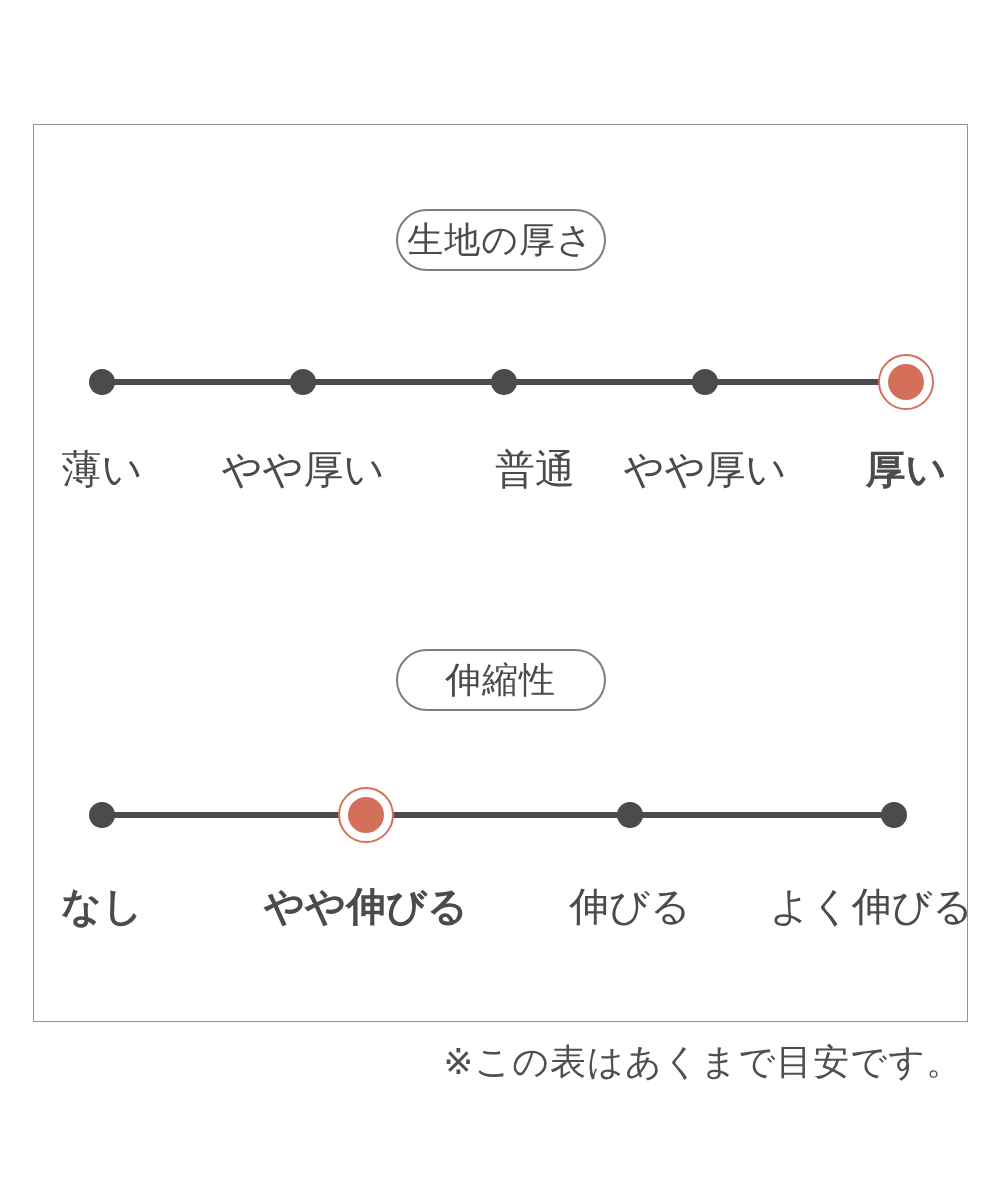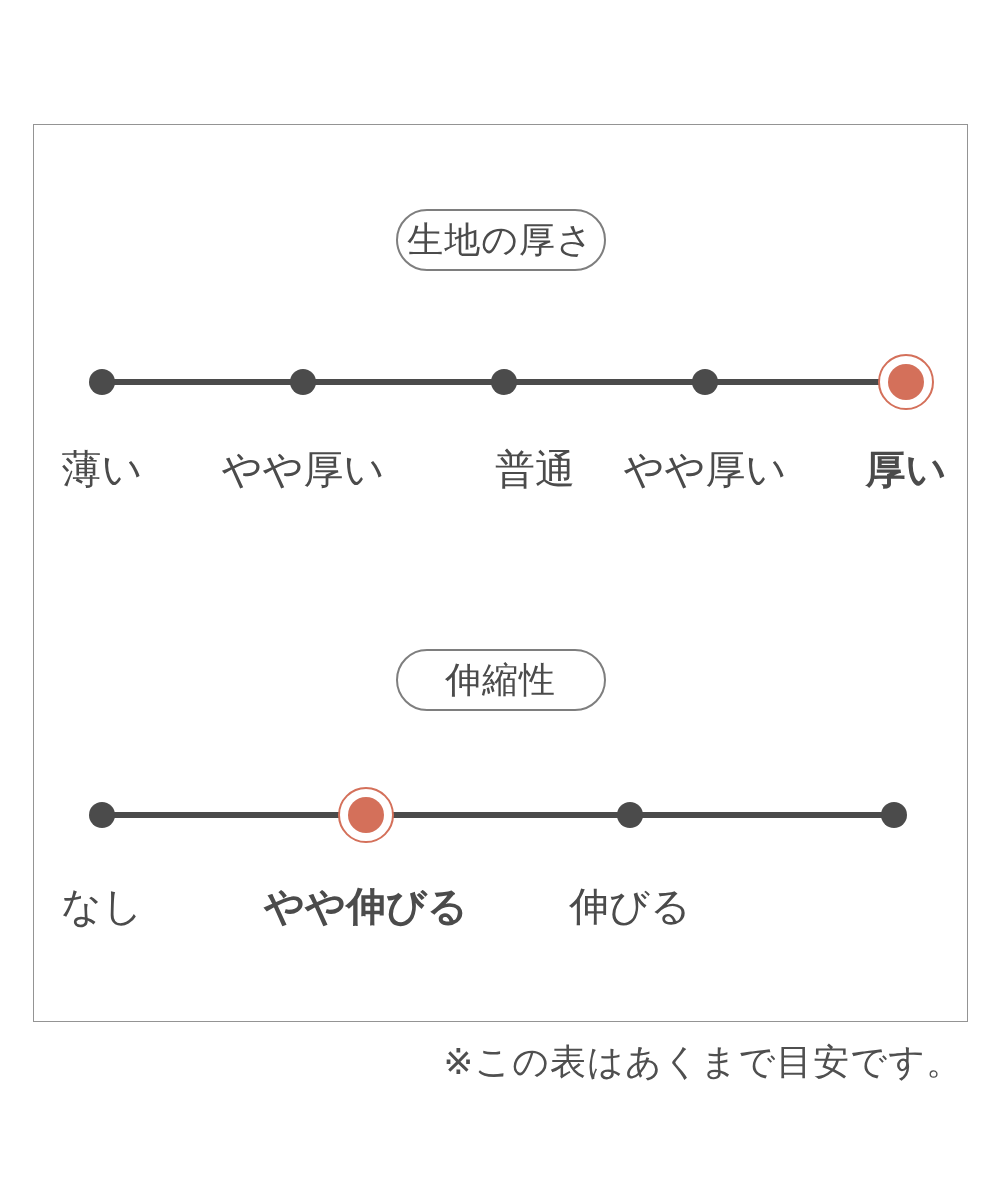--- a/index.html
+++ b/index.html
@@ -99,22 +99,23 @@
         <span class="pill-label">伸縮性</span>
       </div>
       <div class="track">
         <div class="line"></div>
       <div class="dot" style="left: 0%;"></div>
           <div class="dot selected" style="left: 33.3333%;"></div>
           <div class="dot" style="left: 66.6667%;"></div>
           <div class="dot" style="left: 100%;"></div>
         </div>
       <div class="labels">
-          <div class="scale-label" style="left: 0%;">なし</div>
+          <div class="scale-label" style="left: 0%; font-weight: bold;">なし</div>
           <div class="scale-label selected" style="left: 33.3333%;">やや伸びる</div>
           <div class="scale-label" style="left: 66.6667%;">伸びる</div>
+          <div class="scale-label" style="left: 100%; margin-left: -22.5938px;">よく伸びる</div>
         </div>
     </section>
 
   </div>
 
   <div class="note">※この表はあくまで目安です。</div>
 </div>
 
 </body></html>

